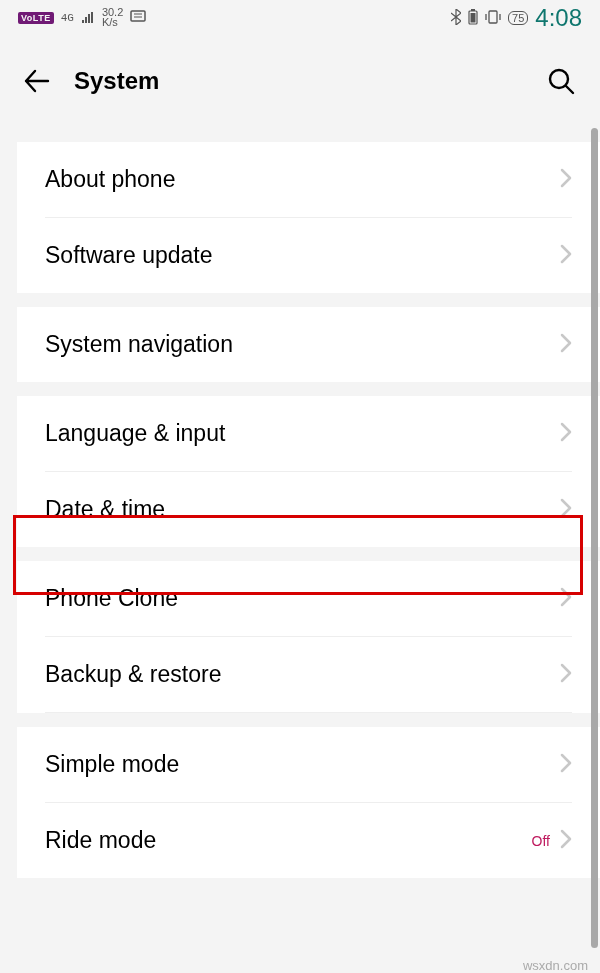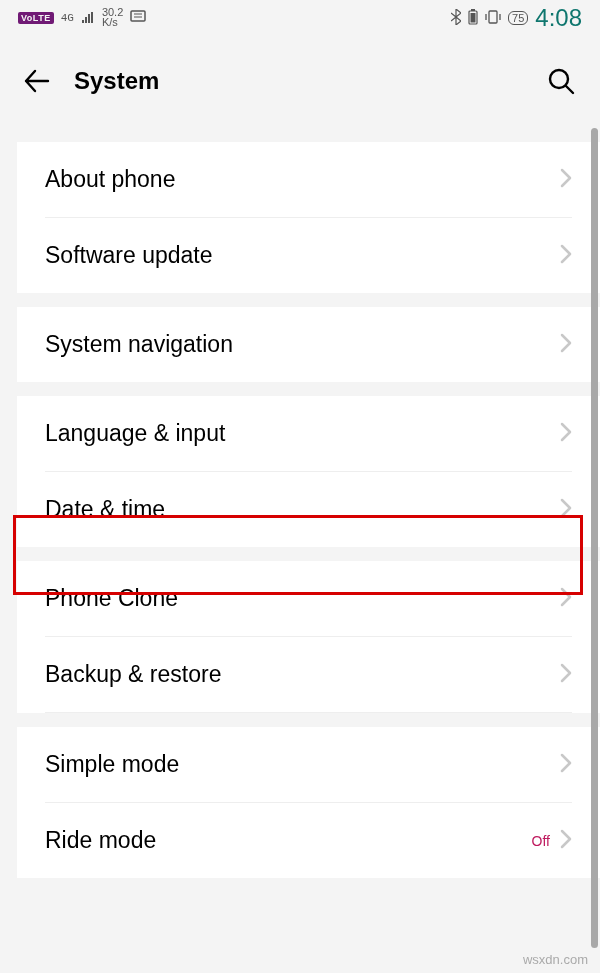--- a/index.html
+++ b/index.html
@@ -16,21 +16,21 @@
     .content { position:absolute; top:128px; left:0; right:0; bottom:0; overflow:hidden;margin-left:17px; }
     .scrollbar { position:absolute; right:2px; top:128px; width:7px; height:820px; background:#a8a8a8; border-radius:4px; }
     .group { background:#fff; }
     .gap { height: 14px; background:#f4f4f4; }
     .row { height: 75px; display:flex; align-items:center; padding: 0 28px; position:relative; cursor:pointer; }
     .row-label { font-size: 23px; color:#000; flex:1; }
     .row-value { font-size: 14px; color:#be185d; margin-right:10px; }
     .chev { color:#c8c8c8; }
     .divider { height:1px; background:#eee; margin: 0 28px; }
     .highlight { position:absolute; border:3px solid #d60000; pointer-events:none; left:13px; top:515px; width:570px; height:80px; z-index:5; }
-    .watermark { position:absolute; right:12px; bottom:6px; font-size:13px; color:#aaa; z-index:6; }
+    .watermark { position:absolute; right:12px; bottom:0; font-size:13px; color:#aaa; z-index:6; }
   </style>
 </head>
 <body>
 
 <div class="status-bar">
   <div class="status-left">
     <span class="volte">VoLTE</span>
     <span style="font-size:11px;font-family:Liberation Mono, monospace;">4G</span>
     <span>
       <svg width="14" height="12" viewBox="0 0 14 12">

